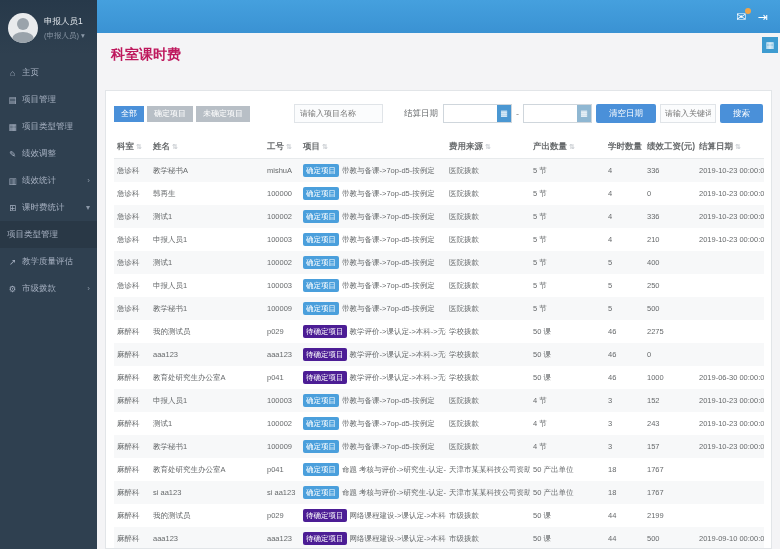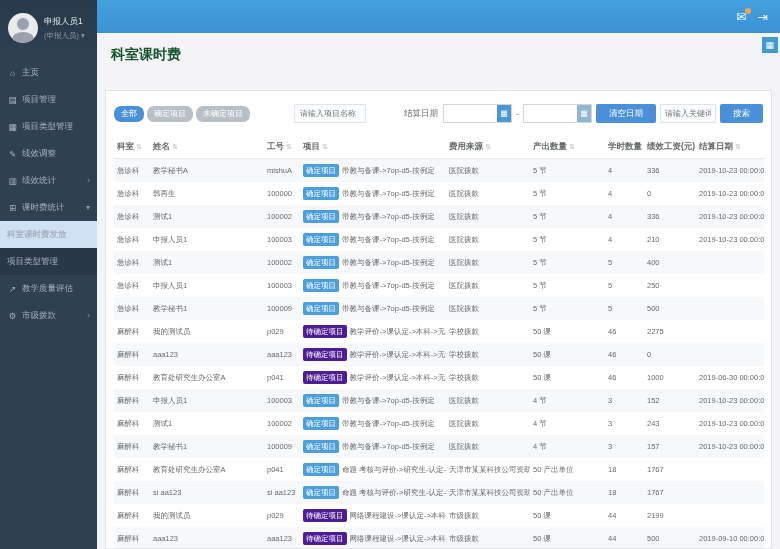--- a/index.html
+++ b/index.html
@@ -26,29 +26,29 @@
   li.sub.active a{background:#cfe2f3;color:#2b4a63;font-weight:bold;}
   
   .header{position:absolute;left:97px;top:0;width:683px;height:33px;background:linear-gradient(#45a0de,#3a92d3);color:#fff;display:flex;align-items:center;padding:0 8px 0 12px;box-sizing:border-box;z-index:2;}
   .header-title{font-size:12.5px;font-weight:bold;letter-spacing:1.5px;line-height:1.25;}
   .header-sub{font-size:8px;opacity:.9;letter-spacing:.6px;font-weight:bold;}
   .header-right{margin-left:auto;display:flex;align-items:center;gap:12px;padding-right:4px;}
   .icon-btn{position:relative;font-size:12px;color:#fff;cursor:pointer;}
   .badge-dot{position:absolute;top:-2px;right:-5px;width:6px;height:6px;background:#f0a54a;border-radius:50%;}
   
   .content{position:absolute;left:97px;top:33px;width:683px;height:516px;background:#f4f4f6;overflow:hidden;}
-  .page-title{margin:13px 0 0 14px;font-size:14px;color:#14532d;}
+  .page-title{margin:13px 0 0 14px;font-size:14px;color:#be185d;}
   .corner-btn{position:absolute;top:4px;right:2px;width:16px;height:16px;background:#3d9bd0;color:#fff;font-size:9px;line-height:16px;text-align:center;border:none;padding:0;cursor:pointer;}
   .panel{position:absolute;left:8px;right:8px;top:57px;bottom:0;background:#fff;border:1px solid #e2e5e8;box-sizing:border-box;overflow:hidden;}
   
   .toolbar{display:flex;align-items:center;padding:13px 8px 10px;}
-  .pill{height:16px;line-height:15px;border-radius:7px;padding:0 7px;font-size:8px;color:#fff;background:#b8bfc6;border:none;cursor:pointer;}
+  .pill{height:16px;line-height:15px;border-radius:0;padding:0 7px;font-size:8px;color:#fff;background:#b8bfc6;border:none;cursor:pointer;}
   .pill.active{background:#4a90d9;}
   .pill + .pill{margin-left:3px;}
-  .proj-input{margin-left:44px;width:72px;height:19px;border:1px solid #e0e4e8;background:#fbfcfd;font-size:8px;padding:0 5px;box-sizing:border-box;color:#444;}
+  .proj-input{margin-left:44px;width:89px;height:19px;border:1px solid #e0e4e8;background:#fbfcfd;font-size:8px;padding:0 5px;box-sizing:border-box;color:#444;}
   .right-group{margin-left:auto;display:flex;align-items:center;gap:4px;}
   .date-label{font-size:8.5px;color:#676a6c;margin-right:1px;}
   .date-input{width:69px;height:19px;border:1px solid #cfd6dc;background:#fff;display:flex;box-sizing:border-box;}
   .date-input input{flex:1;min-width:0;border:none;outline:none;font-size:8px;padding:0 3px;}
   .cal-btn{width:14px;flex:none;background:#4a97d2;color:#fff;font-size:8px;line-height:17px;text-align:center;border:none;padding:0;cursor:pointer;}
   .cal-btn.alt{background:#8fb7d2;}
   .date-sep{font-size:9px;color:#888;}
   .btn-blue{height:19px;background:#4a90d9;color:#fff;border:none;border-radius:2px;font-size:8.5px;padding:0 13px;cursor:pointer;white-space:nowrap;}
   .kw-input{width:56px;height:19px;border:1px solid #e0e4e8;background:#fbfcfd;font-size:8px;padding:0 4px;box-sizing:border-box;color:#444;}
   
@@ -118,27 +118,20 @@
       </li>
 
   <li class="expanded">
         <a>
     <span class="s-icon">⊞</span>
     <span class="s-label">课时费统计</span>
     <span class="s-chevron">▾</span>
   </a>
       </li>
 
-  <li class="sub active">
-        <a>
-
-    <span class="s-label">科室课时费发放</span>
-
-  </a>
-      </li>
 
   <li class="sub">
         <a>
 
     <span class="s-label">项目类型管理</span>
 
   </a>
       </li>
 
   <li>

